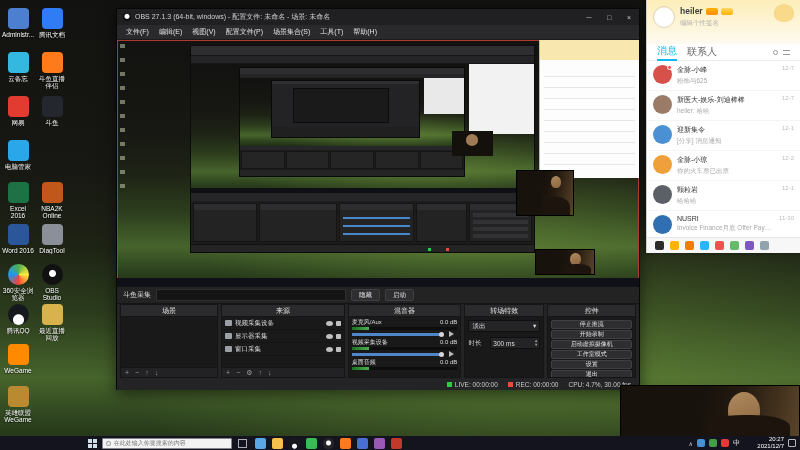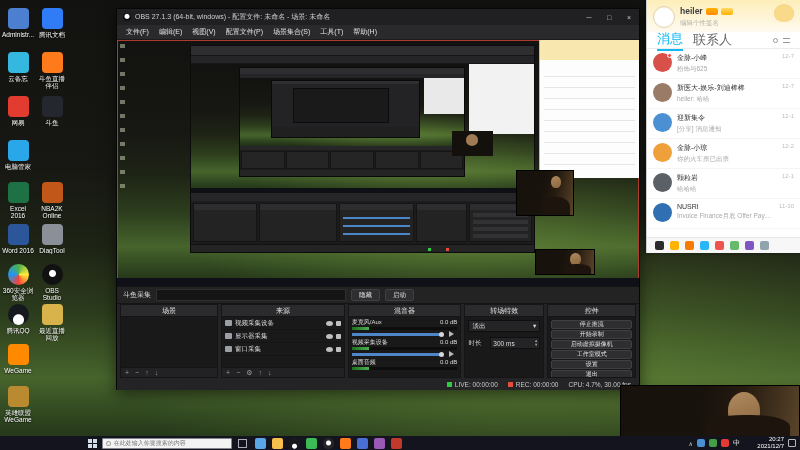--- a/index.html
+++ b/index.html
@@ -111,31 +111,31 @@
   .sarr{display:flex;flex-direction:column;font-size:4.5px;line-height:4px;color:#aaa}
   .ctb{padding:3px;display:flex;flex-direction:column;gap:1.5px}
   .cbtn{height:8.5px;background:#2e2e30;border:1px solid #404043;border-radius:2px;font-size:6px;color:#e6e6e6;display:flex;align-items:center;justify-content:center}
   .obs-status{position:absolute;left:0;top:369px;width:522px;height:12px;display:flex;justify-content:flex-end;align-items:center;gap:10px;padding:0 8px;font-size:6.5px;color:#c9c9c9;background:#242426}
   .dotg{width:5px;height:5px;background:#2ecc40;display:inline-block;margin-right:3px}
   .dotr{width:5px;height:5px;background:#e74c3c;display:inline-block;margin-right:3px}
   .strow{display:flex;align-items:center}
 
   
   .qq{position:absolute;left:646px;top:0;width:154px;height:253px;background:#fff;border-left:1px solid #cfcfcf;box-shadow:-1px 0 4px rgba(0,0,0,.4);z-index:20}
-  .qq-banner{height:32px;background:linear-gradient(180deg,#fdeeb9,#fefaf0);position:relative;padding:6px 6px 8px 6px;display:flex}
+  .qq-banner{height:44px;background:linear-gradient(180deg,#fdeeb9,#fefaf0);position:relative;padding:6px 6px 8px 6px;display:flex}
   .qq-avatar{width:22px;height:22px;border-radius:50%;background:radial-gradient(circle at 50% 60%, #fff 60%, #f1e3c0);border:1px solid #e0d4ae;flex:0 0 22px}
   .qq-id{margin-left:5px;flex:1;min-width:0}
   .qq-name-row{display:flex;align-items:center;gap:3px}
   .qq-name{font-size:8.5px;font-weight:bold;color:#404040}
   .badge1{width:12px;height:7px;border-radius:2px;background:linear-gradient(#ffb200,#ff8a00)}
   .badge2{width:12px;height:7px;border-radius:2px;background:linear-gradient(#ffd863,#ffb200)}
   .qq-sig{font-size:6.5px;color:#b0b0b0;margin-top:3px;white-space:nowrap;overflow:hidden}
   .qq-dog{position:absolute;right:6px;top:4px;width:20px;height:18px;background:radial-gradient(circle at 50% 55%, #f9d98a 60%, #eec163);border-radius:50% 50% 45% 45%}
   .qq-tabs{height:17px;display:flex;align-items:center;gap:10px;padding:0 10px;border-bottom:1px solid #ececec;background:#fff}
-  .qq-tab{font-size:13px;color:#666}
+  .qq-tab{font-size:10px;color:#666}
   .qq-tab.active{color:#12b7f5;border-bottom:2px solid #12b7f5;padding-bottom:1px}
   .qq-tabicons{margin-left:auto;display:flex;gap:5px;align-items:center}
   .mag{width:5px;height:5px;border:1px solid #9a9a9a;border-radius:50%}
   .hamb{width:7px;height:5px;border-top:1px solid #9a9a9a;border-bottom:1px solid #9a9a9a}
   .chat{display:flex;padding:4px 6px;height:30px;border-bottom:1px solid #f4f4f4;position:relative;align-items:flex-start}
   .cav{width:19px;height:19px;border-radius:50%;flex:0 0 19px}
   .a1{background:#d8504a}.a2{background:#9a7b68}.a3{background:#4a90d2}.a4{background:#f0a03a}.a5{background:#5a6066}.a6{background:#2f6fb2}
   .rdot{position:absolute;left:20px;top:4px;width:5px;height:5px;border-radius:50%;background:#ff4d4f;border:1px solid #fff}
   .cbody{margin-left:5px;flex:1;min-width:0}
   .cname{font-size:7px;color:#333;white-space:nowrap;overflow:hidden;text-overflow:ellipsis}

